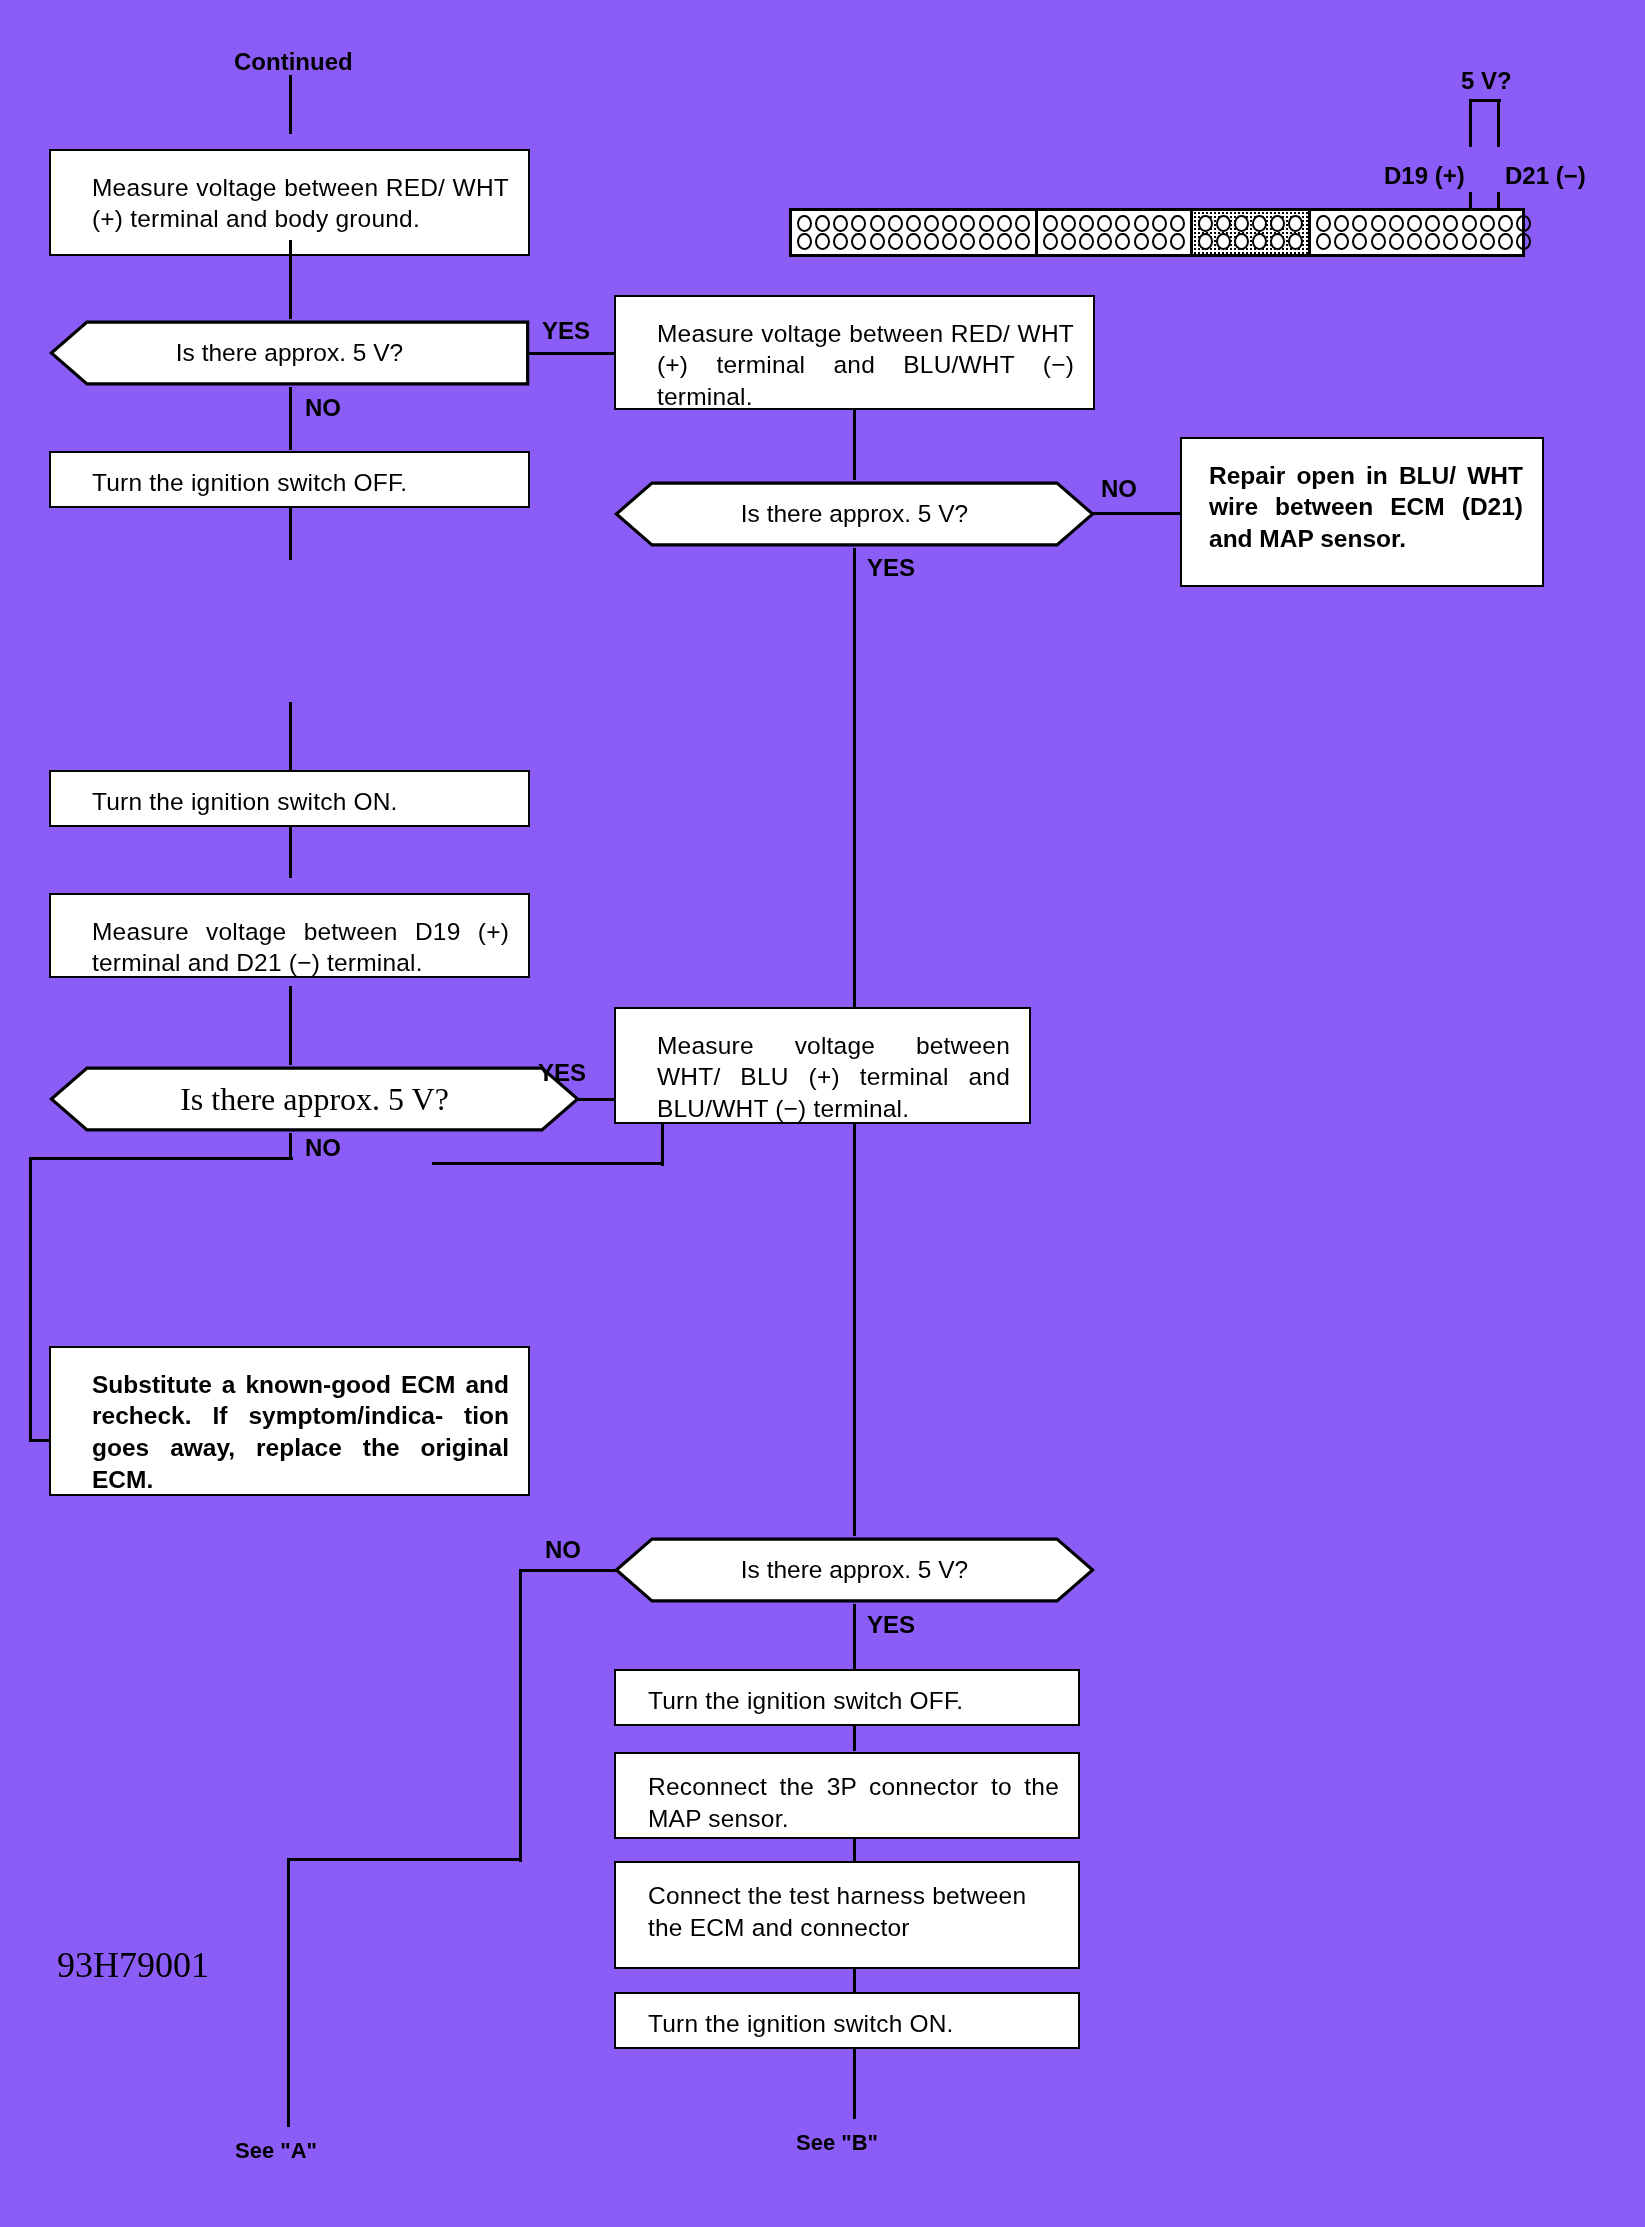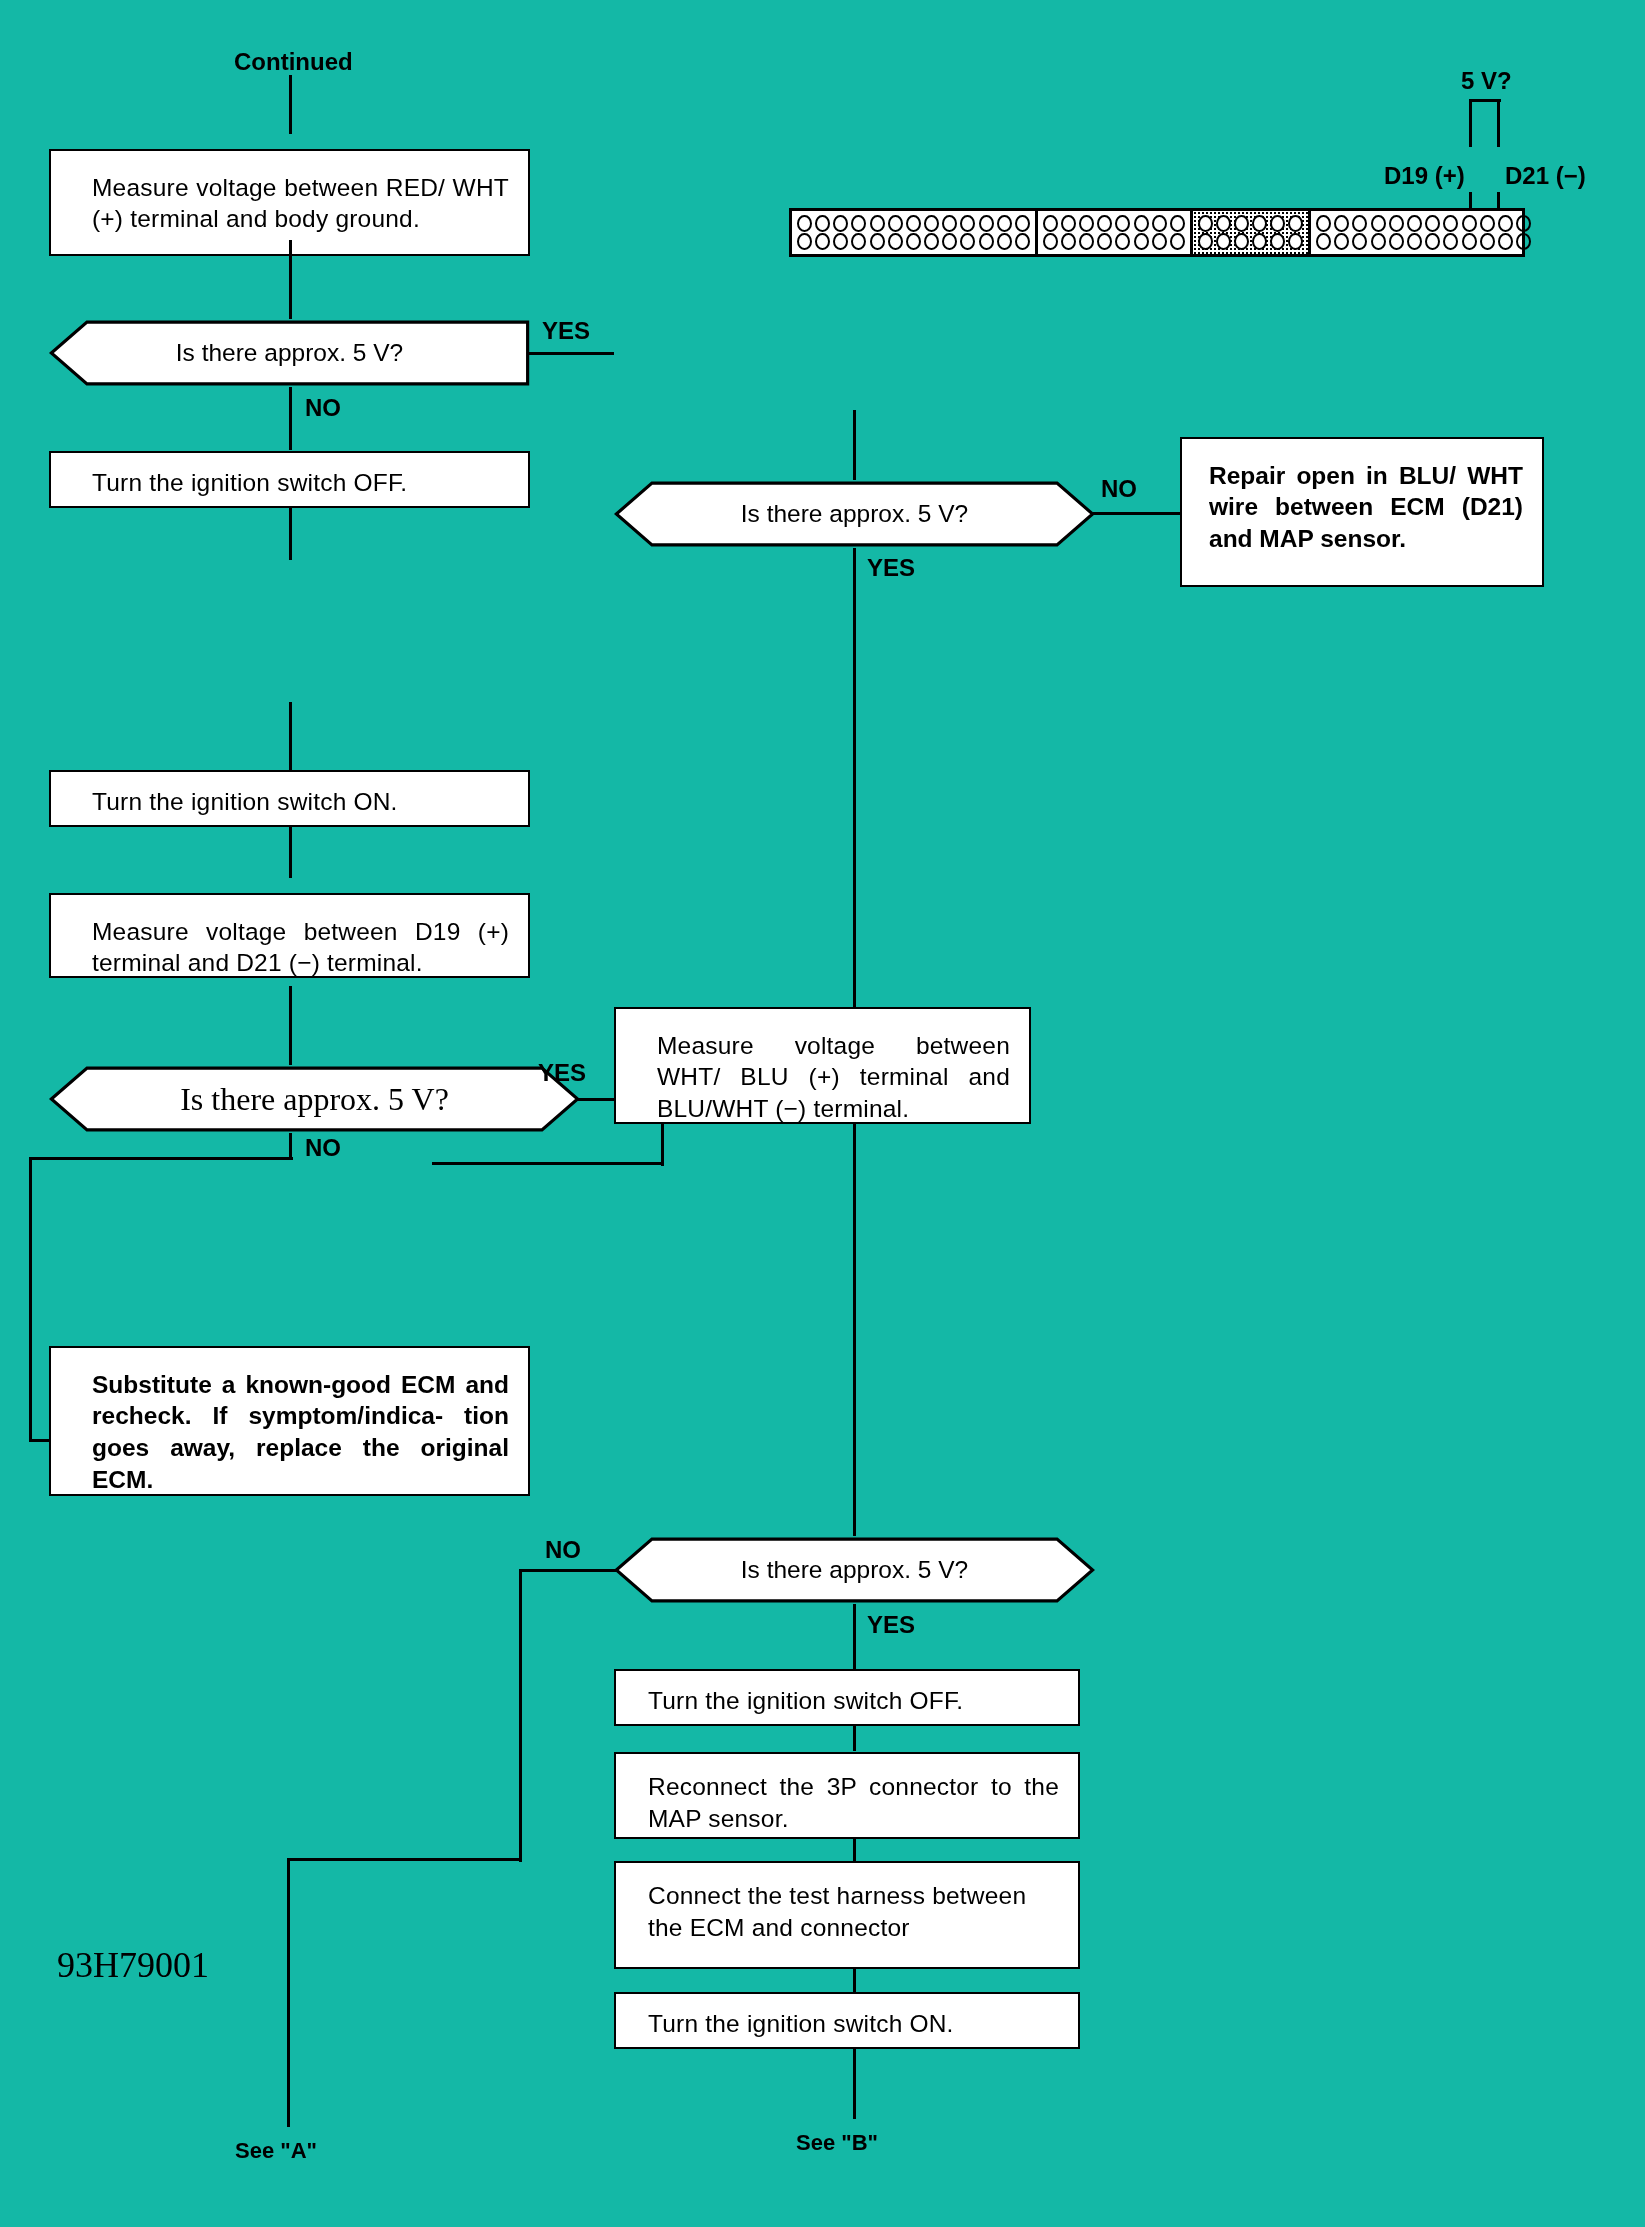--- a/index.html
+++ b/index.html
@@ -1,16 +1,16 @@
 <!DOCTYPE html>
 <html style="font-size:12.7px"><head>
 <meta charset="utf-8">
 <style>
   html,body{margin:0;padding:0;background:#fff;}
-  #page{position:relative;width:1645px;height:2227px;background:#14b8a6;
+  #page{position:relative;width:1645px;height:2227px;background:#8b5cf6;
         font-family:"Liberation Sans",sans-serif;color:#000;overflow:hidden;}
 
   .box{position:absolute;border:2.4px solid #000;background:#fff;box-sizing:border-box;}
   .box .txt{position:absolute;left:41px;right:19px;top:20.6px;
             font-size:24.5px;line-height:1.30;letter-spacing:0.2px;}
   .box.bold .txt{font-weight:bold;letter-spacing:0;}
   .box.just .txt{text-align:justify;text-align-last:left;}
 
   .hex{position:absolute;box-sizing:border-box;}
   .hex svg{position:absolute;inset:0;width:100%;height:100%;}
@@ -98,20 +98,23 @@
   <div class="ln" style="left:289px;top:1133px;width:3.2px;height:25px;"></div>
   <div class="ln" style="left:28.5px;top:1157px;width:264px;height:3.2px;"></div>
   <div class="ln" style="left:28.5px;top:1157px;width:3.2px;height:285px;"></div>
   <div class="ln" style="left:28.5px;top:1439px;width:24px;height:3.2px;"></div>
 
 
   <div class="box bold just" style="left:49px;top:1346px;width:481px;height:150px;text-decoration:underline;">
     <div class="txt">Substitute a known-good ECM and recheck. If symptom/indica- tion goes away, replace the original ECM.</div>
   </div>
 
+  <div class="box just" style="left:614px;top:295px;width:481px;height:115px;">
+    <div class="txt">Measure voltage between RED/ WHT (+) terminal and BLU/WHT (−) terminal.</div>
+  </div>
   <div class="ln" style="left:853px;top:410px;width:3.2px;height:70px;"></div>
 
   <div class="hex" style="left:614px;top:480px;width:481px;height:68px;">
     <svg viewBox="0 0 608 86" preserveAspectRatio="none">
       <polygon points="3,43 48,4 560,4 605,43 560,82 48,82" fill="#fff" stroke="#000" stroke-width="4"></polygon>
     </svg>
     <div class="htxt">Is there approx. 5 V?</div>
   </div>
 
   <div class="ln" style="left:1093px;top:512px;width:87px;height:3.2px;"></div>

